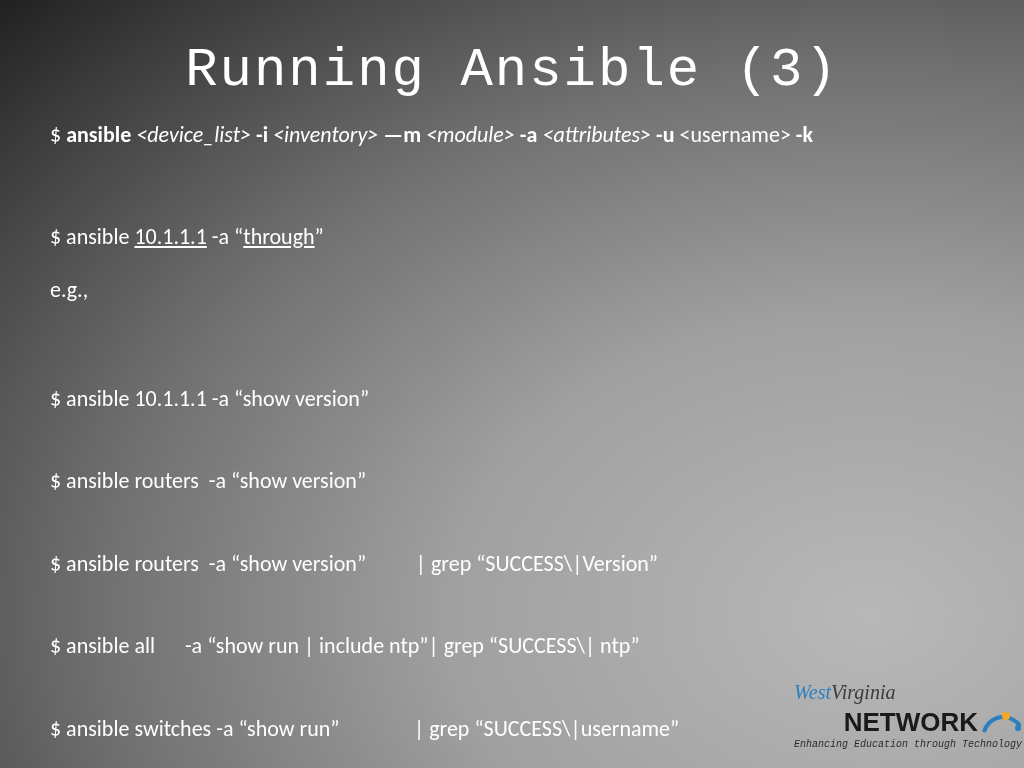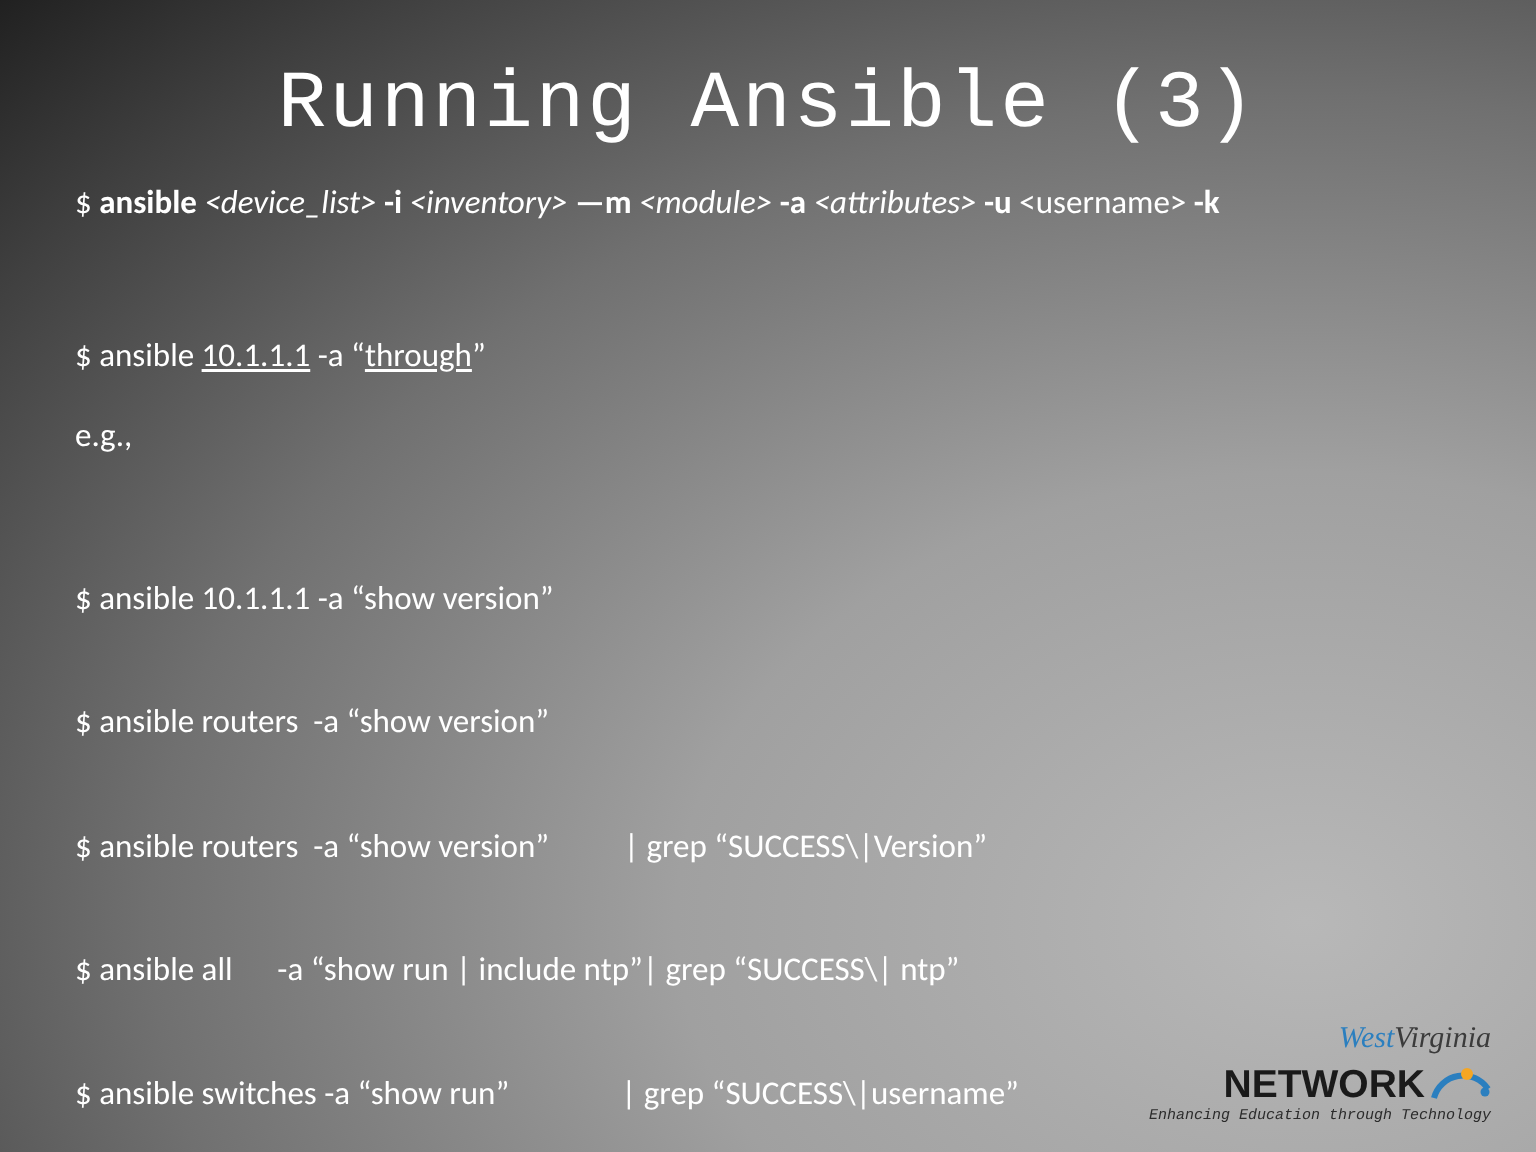--- a/index.html
+++ b/index.html
@@ -29,23 +29,22 @@
   .syntax-line { margin-bottom: 4px; }
   .syntax-line b { font-weight: bold; }
   .syntax-line i { font-style: italic; }
   .gap-big { height: 70px; }
   .gap-small { height: 26px; }
   .example-intro .ul { text-decoration: underline; }
   .eg { }
   .cmd-list { white-space: pre; font-family: Calibri, "Segoe UI", Arial, sans-serif; }
   .logo {
     position: absolute;
-    right: 30px;
+    right: 2px;
     bottom: 18px;
-    text-align: right;
     line-height: 1;
   }
   .logo .wv {
     font-family: Georgia, "Times New Roman", serif;
     font-style: italic;
     font-size: 20px;
   }
   .logo .wv .west { color: #2b7fbf; }
   .logo .wv .virginia { color: #3b3b3b; }
   .logo .net-row { display: flex; align-items: center; justify-content: flex-end; gap: 4px; }

